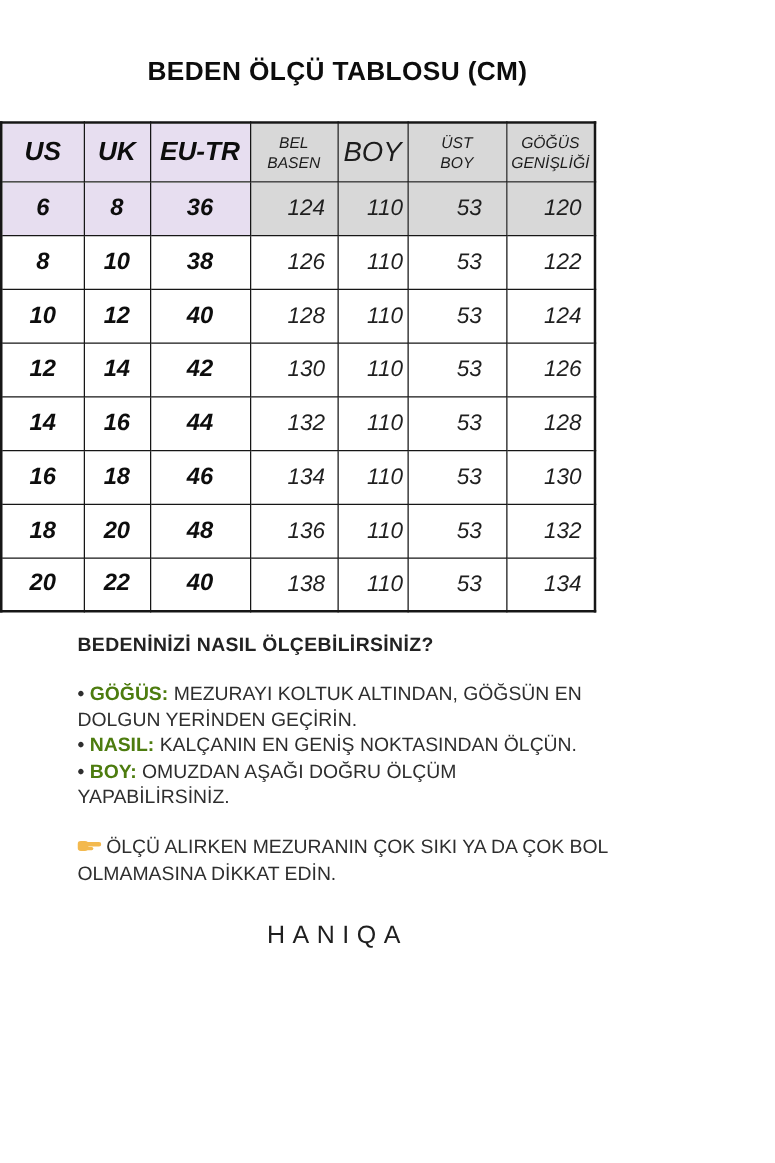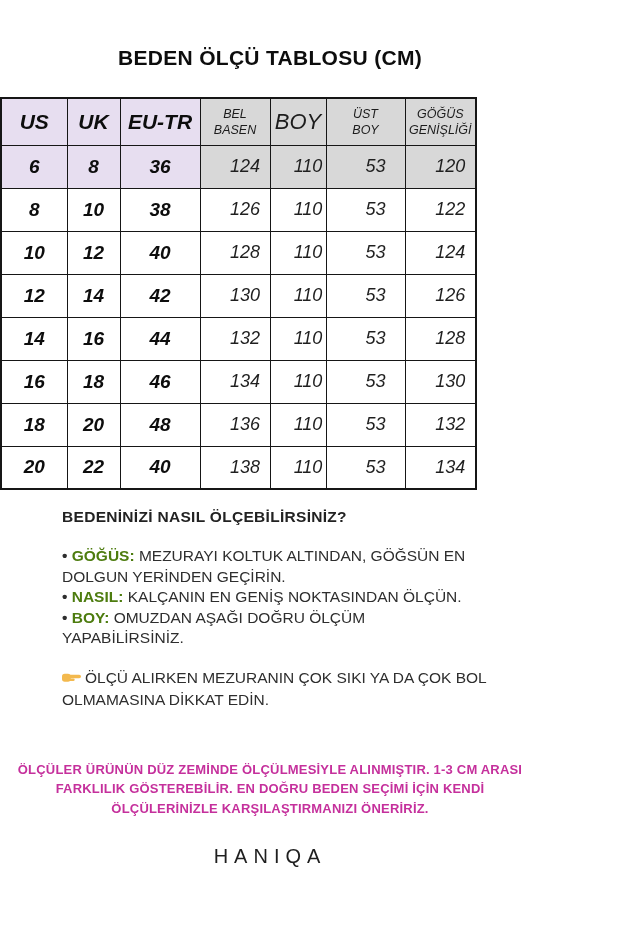--- a/index.html
+++ b/index.html
@@ -224,21 +224,16 @@
           <g fill="#f3b94e">
             <rect x="0" y="4.5" width="11" height="10" rx="3.5"></rect>
             <rect x="7" y="5.5" width="17" height="4.5" rx="2.25"></rect>
             <rect x="8" y="10.5" width="8" height="3.2" rx="1.6"></rect>
           </g>
         </svg>
       </span><span class="tip-text">ÖLÇÜ ALIRKEN MEZURANIN ÇOK SIKI YA DA ÇOK BOL OLMAMASINA DİKKAT EDİN.</span>
     </div>
   </div>
 
-  <div class="disclaimer">
-      <div>ÖLÇÜLER ÜRÜNÜN DÜZ ZEMİNDE ÖLÇÜLMESİYLE ALINMIŞTIR. 1-3 CM ARASI</div>
-      <div>FARKLILIK GÖSTEREBİLİR. EN DOĞRU BEDEN SEÇİMİ İÇİN KENDİ</div>
-      <div>ÖLÇÜLERİNİZLE KARŞILAŞTIRMANIZI ÖNERİRİZ.</div>
-    </div>
 
   <div class="brand">HANIQA</div>
 
 </div>
 
 </body></html>

